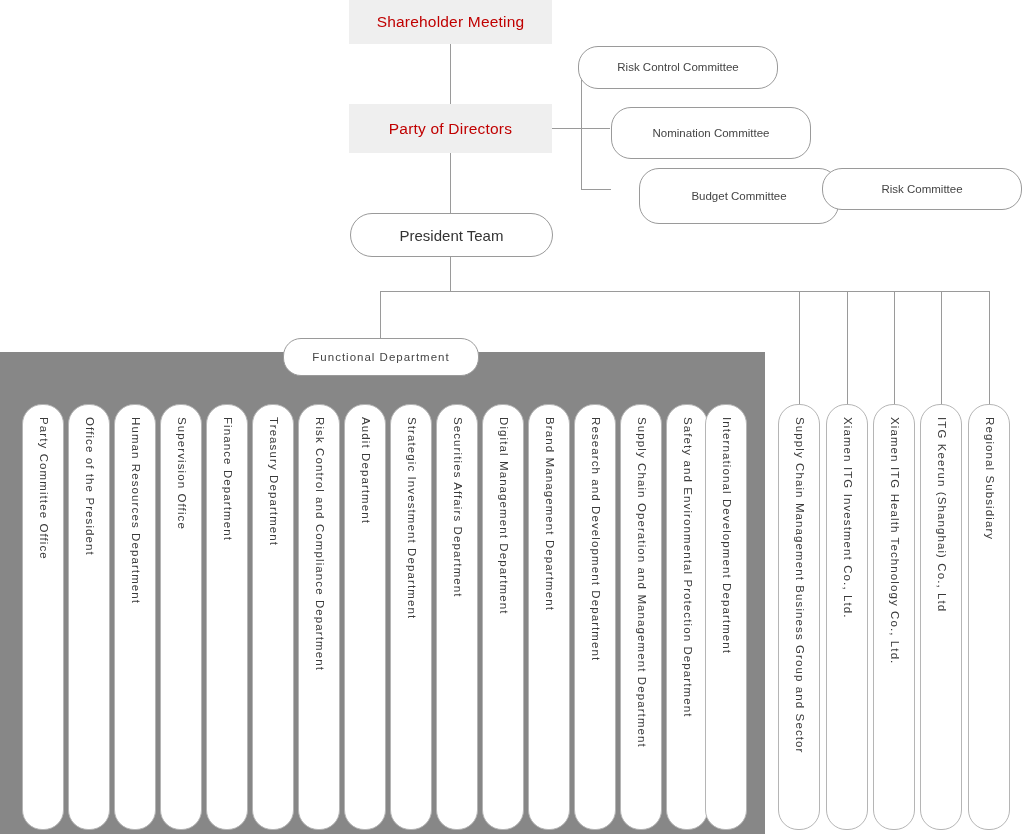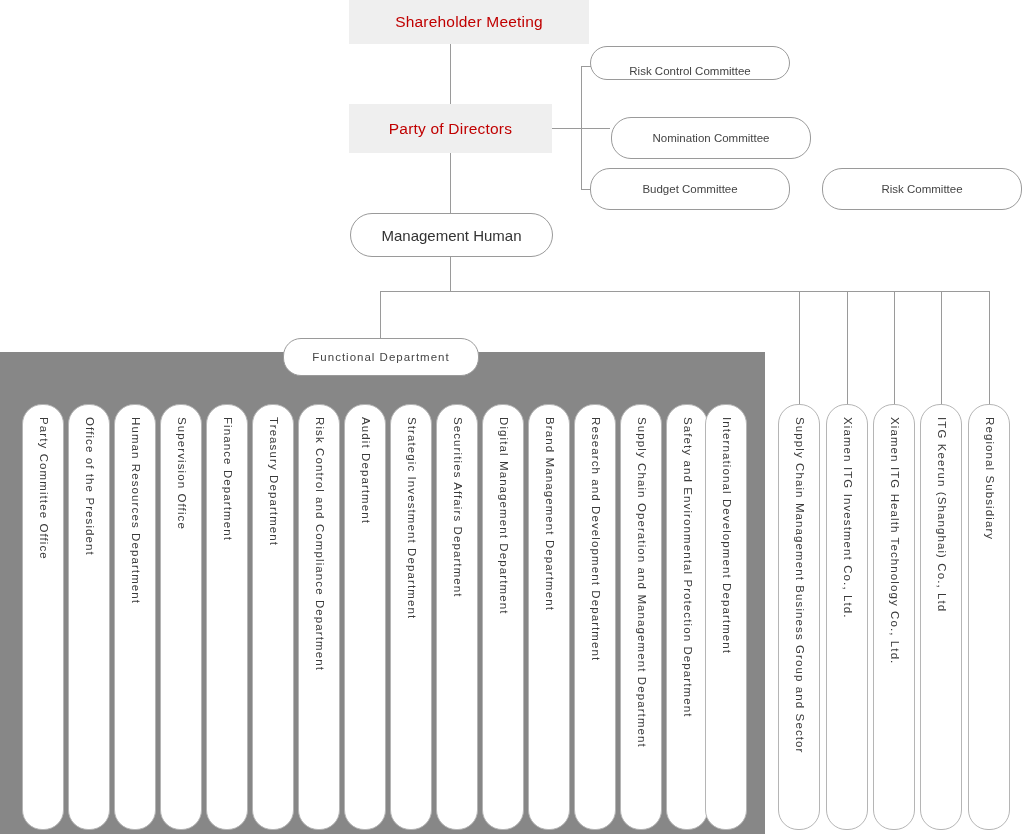--- a/index.html
+++ b/index.html
@@ -134,43 +134,43 @@
   <div class="line hline" style="left:380px; top:291px; width:610px;"></div>
 
   <div class="line vline" style="left:380px; top:291px; height:48px;"></div>
 
   <div class="line vline" style="left:799px; top:291px; height:114px;"></div>
   <div class="line vline" style="left:847px; top:291px; height:114px;"></div>
   <div class="line vline" style="left:894px; top:291px; height:114px;"></div>
   <div class="line vline" style="left:941px; top:291px; height:114px;"></div>
   <div class="line vline" style="left:989px; top:291px; height:114px;"></div>
 
-  <div class="topbox" style="left:349px; top:0px; width:240px; height:44px;">
+  <div class="topbox" style="left:349px; top:0px; width:203px; height:44px;">
     <span>Shareholder Meeting</span>
   </div>
 
   <div class="topbox" style="left:349px; top:104px; width:203px; height:49px;">
     <span>Party of Directors</span>
   </div>
 
   <div class="mgmtbox" style="left:350px; top:213px; width:201px; height:42px;">
-    <span>Management Human</span>
+    <span>President Team</span>
   </div>
 
   <div class="funcbox" style="left:283px; top:338px; width:194px; height:36px;text-align:center;">
     <span>Functional Department</span>
   </div>
 
-  <div class="cmtbox" style="left:590px; top:46px; width:200px; height:34px;align-items:flex-end;">
+  <div class="cmtbox" style="left:578px; top:46px; width:200px; height:43px;">
     <span>Risk Control Committee</span>
   </div>
-  <div class="cmtbox" style="left:611px; top:117px; width:200px; height:42px;">
+  <div class="cmtbox" style="left:611px; top:107px; width:200px; height:52px;">
     <span>Nomination Committee</span>
   </div>
-  <div class="cmtbox" style="left:590px; top:168px; width:200px; height:42px;">
+  <div class="cmtbox" style="left:639px; top:168px; width:200px; height:56px;">
     <span>Budget Committee</span>
   </div>
   <div class="cmtbox" style="left:822px; top:168px; width:200px; height:42px;">
     <span>Risk Committee</span>
   </div>
 
   <div class="vcap" style="left:22px; top:404px; width:42px; height:426px;">
     <span class="vtext">Party Committee Office</span>
   </div>
   <div class="vcap" style="left:68px; top:404px; width:42px; height:426px;">

